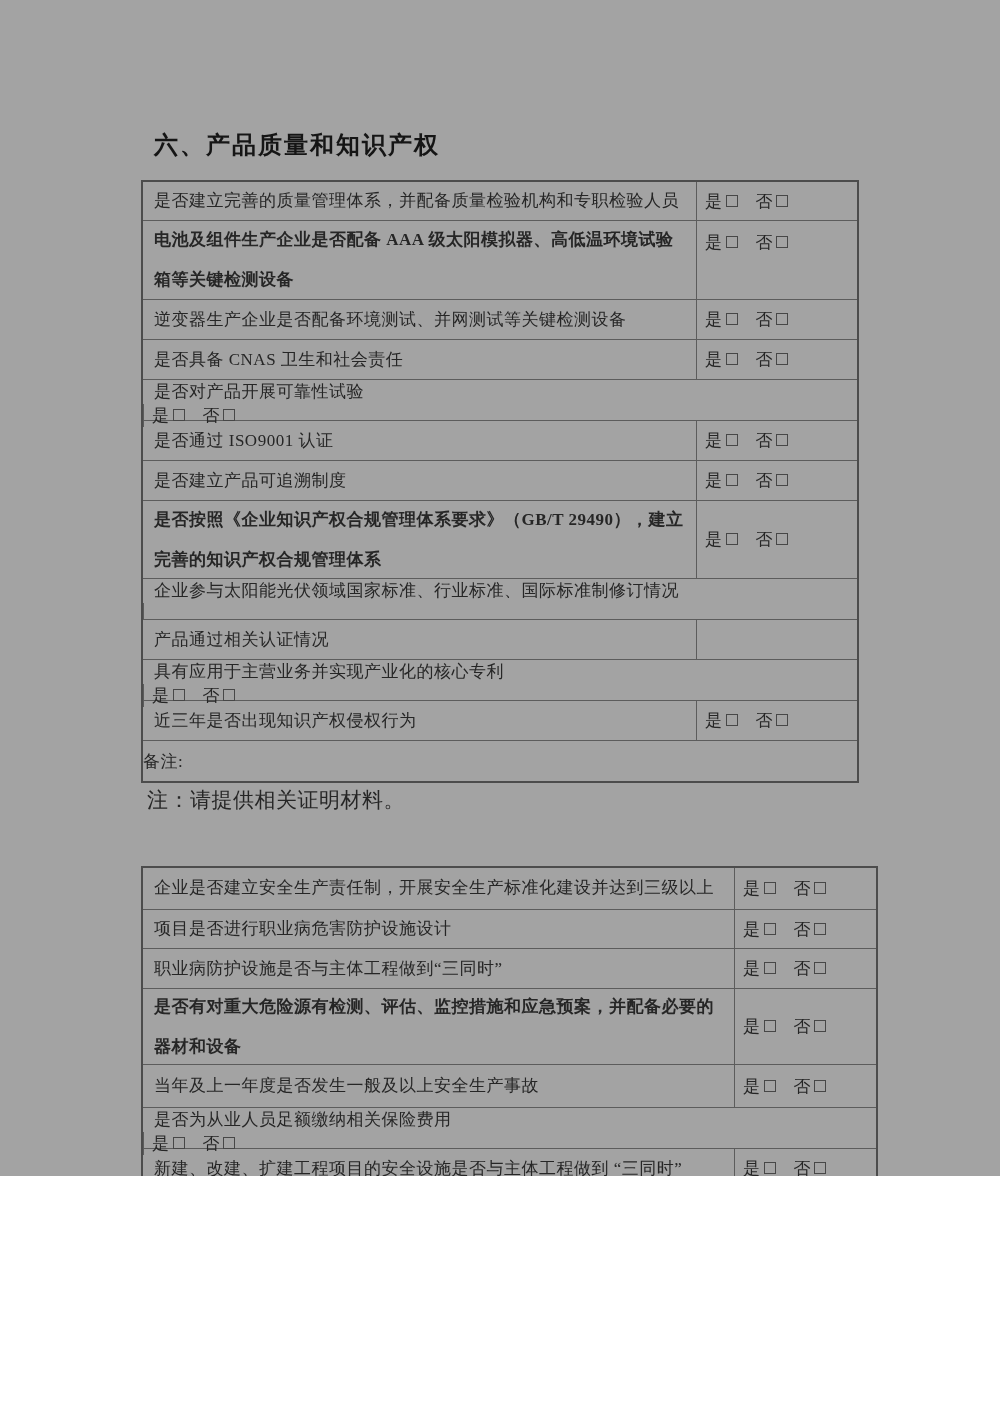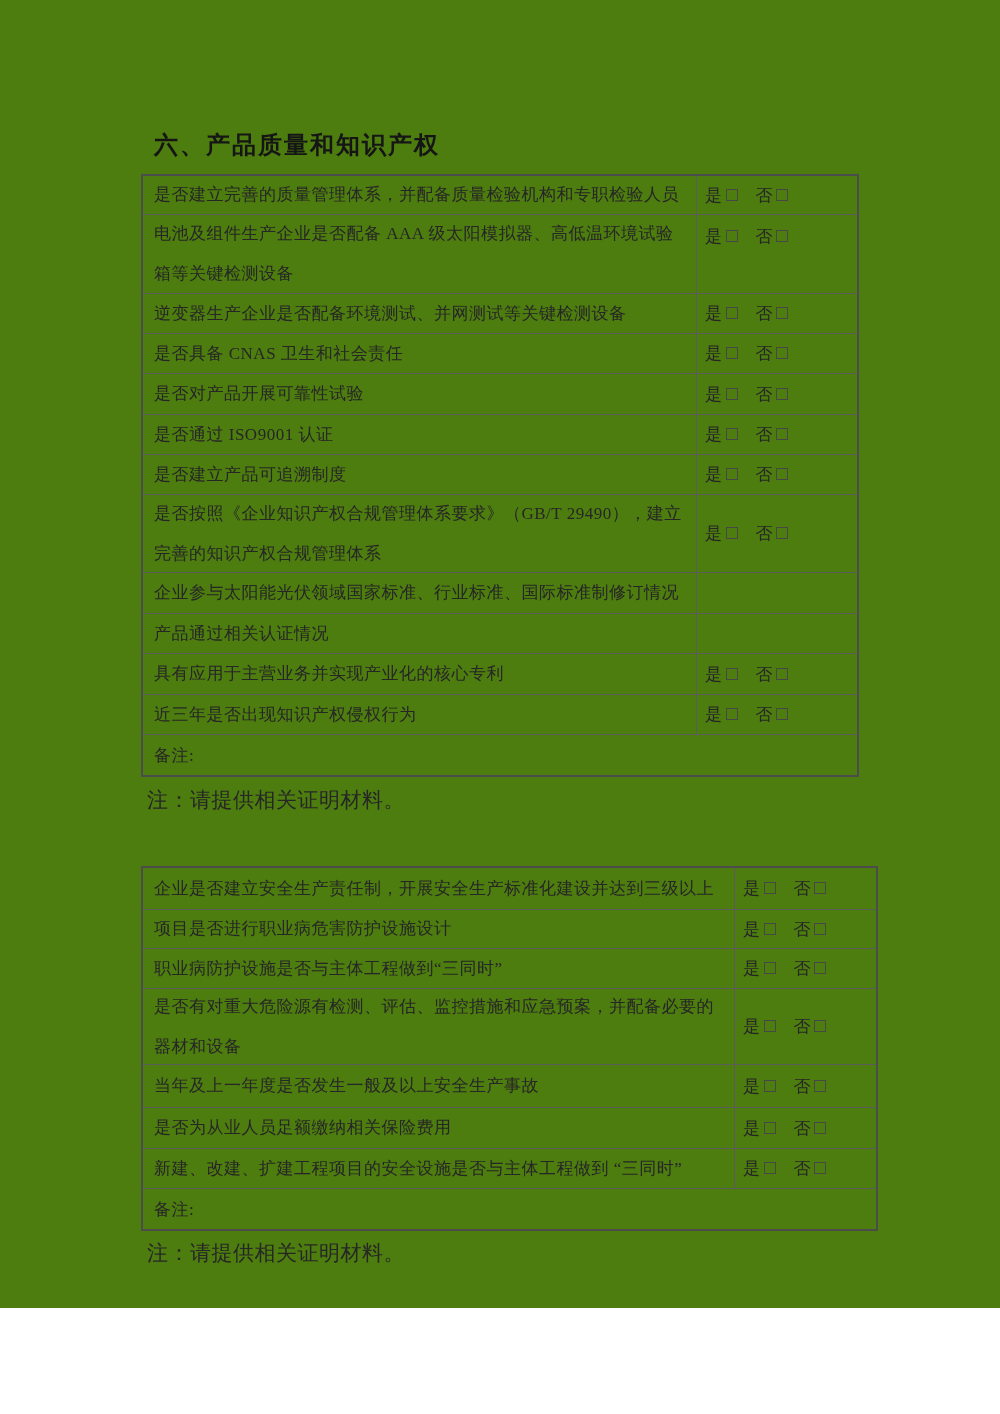--- a/index.html
+++ b/index.html
@@ -1,49 +1,49 @@
 <!DOCTYPE html>
 <html><head>
 <meta charset="utf-8">
 <style>
   html,body{margin:0;padding:0;background:#ffffff;}
-  .page{position:relative;width:1000px;height:1308px;background:#4d7c0f;
+  .page{position:relative;width:1000px;height:1176px;background:#a3a3a3;
         font-family:"Liberation Serif",serif;color:#262626;overflow:hidden;}
 
   .sec-title{position:absolute;margin:0;font-family:"Liberation Sans",sans-serif;
              font-weight:700;font-size:24px;letter-spacing:2px;color:#151515;white-space:nowrap;}
   #title6{left:154px;top:129px;}
   #title7{left:154px;top:821px;}
 
   .tbl{position:absolute;border:2px solid #4c4c4c;box-sizing:border-box;}
-  #tbl1{left:141px;top:174px;width:718px;}
+  #tbl1{left:141px;top:180px;width:718px;}
   #tbl2{left:141px;top:866px;width:737px;}
 
   .row{display:flex;border-bottom:1px solid #5c5c5c;box-sizing:border-box;}
   .row:last-child{border-bottom:none;}
 
   .qcell{display:flex;align-items:center;box-sizing:border-box;
          padding:0 8px 0 11px;font-size:17px;letter-spacing:0.5px;line-height:24px;}
   #tbl1 .qcell{width:553px;}
   #tbl2 .qcell{width:591px;}
   .qtext{white-space:nowrap;}
-  .wrap .qtext{white-space:normal;line-height:40px;}
+  .wrap .qtext{white-space:normal;line-height:40px;font-weight:bold;}
 
   .acell{flex:1;display:flex;align-items:center;border-left:1px solid #5c5c5c;
          box-sizing:border-box;padding-left:8px;font-size:17px;letter-spacing:0.5px;}
   .acell.atop{align-items:flex-start;padding-top:10px;}
   .rcell{flex:1;display:flex;align-items:center;box-sizing:border-box;
-         padding-left:11px;font-size:17px;letter-spacing:0.5px;}
+         font-size:17px;letter-spacing:0.5px;}
 
   .opt{white-space:nowrap;margin-right:18px;}
   .opt:last-child{margin-right:0;}
   .cbox{display:inline-block;width:10px;height:10px;border:1px solid #474747;
         margin-left:3px;background:transparent;}
 
-  .h39{height:39px;} .h40{height:40px;} .h41{height:41px;} .h42{height:42px;}
+  .h39{height:39px;} .h40{height:40px;} .h41{height:41px;flex-direction:column;} .h42{height:42px;font-family:Liberation Mono, monospace;}
   .h43{height:43px;} .h76{height:76px;} .h78{height:78px;} .h79{height:79px;}
 
   .note{position:absolute;font-size:21px;letter-spacing:0.5px;white-space:nowrap;}
   #note1{left:147px;top:786px;}
   #note2{left:147px;top:1239px;}
 
   .pagenum{position:absolute;left:0;right:0;top:1290px;text-align:center;
            font-size:16px;letter-spacing:0.5px;}
 </style>
 </head>

